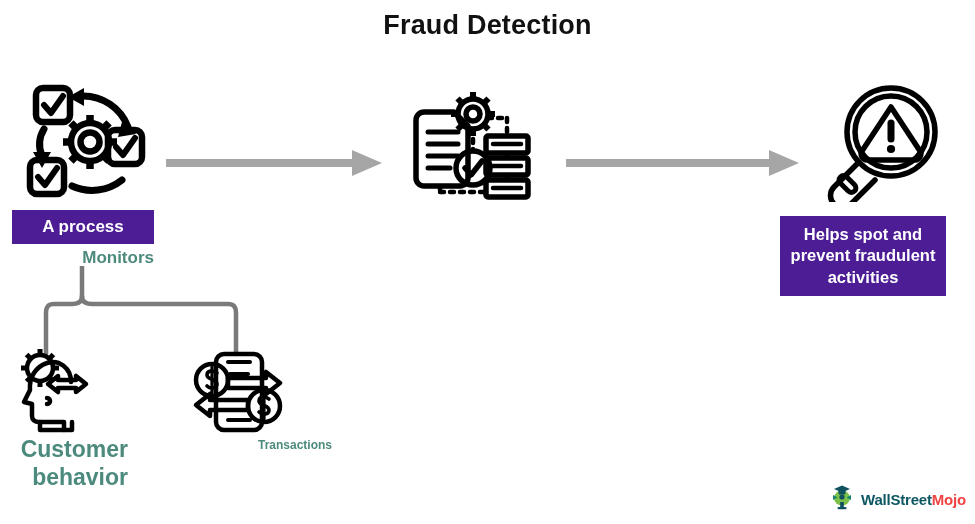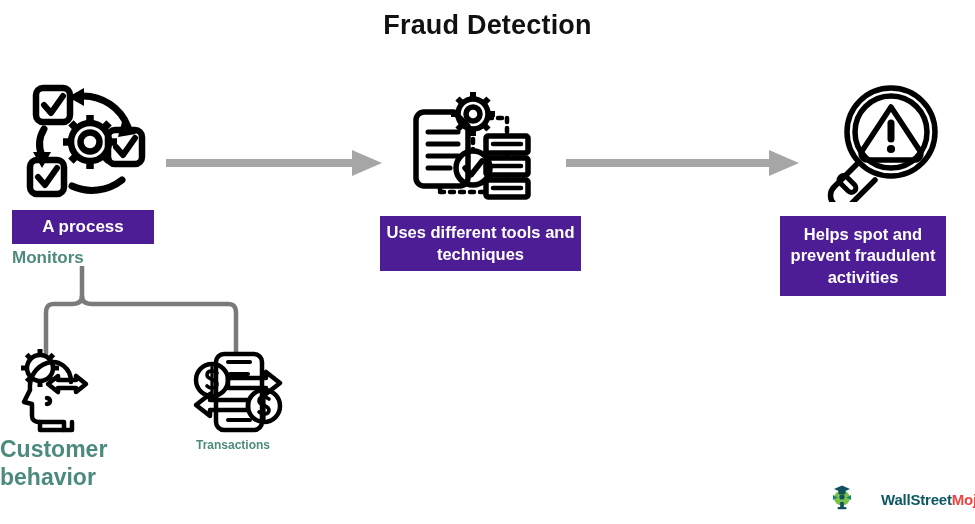--- a/index.html
+++ b/index.html
@@ -25,21 +25,21 @@
     font-weight:bold;text-align:center;
     display:flex;align-items:center;justify-content:center;
     line-height:1.28;
   }
   #box-process{left:12px;top:210px;width:142px;height:34px;font-size:17px;}
   #box-tools{left:380px;top:216px;width:201px;height:55px;font-size:16.5px;padding:0 6px;box-sizing:border-box;}
   #box-helps{left:780px;top:216px;width:166px;height:80px;font-size:16.5px;padding:0 8px;box-sizing:border-box;}
 
   
   .teal-label{
-    position:absolute;color:#4d8a7e;font-weight:bold;text-align:left;
+    position:absolute;color:#4d8a7e;font-weight:bold;text-align:right;
     line-height:1.22;
   }
   #label-monitors{left:12px;top:248px;width:142px;font-size:17px;}
   #label-customer{left:0px;top:435px;width:128px;font-size:23px;}
   #label-transactions{left:196px;top:438px;width:136px;font-size:12px;}
 
   
   .arrow svg{display:block;}
   #arrow-1{left:166px;top:150px;}
   #arrow-2{left:566px;top:150px;}
@@ -48,21 +48,21 @@
   #icon-process-cycle{left:22px;top:82px;}
   #icon-tools{left:402px;top:92px;}
   #icon-magnifier-alert{left:812px;top:82px;}
   #icon-customer-behavior{left:14px;top:346px;}
   #icon-transactions{left:192px;top:348px;}
   #connector-brace{left:30px;top:266px;}
 
   
   #logo{position:absolute;left:830px;top:484px;display:flex;align-items:center;gap:7px;}
   #logo-text{font-size:15px;font-weight:bold;letter-spacing:-.2px;white-space:nowrap;}
-  .logo-wall{color:#0d5763;margin-left:20px;}
+  .logo-wall{color:#0d5763;}
   .logo-mojo{color:#ef4444;margin-top:37px;}
 </style>
 </head>
 <body>
 
 <div class="canvas">
 
   <div id="page-title">Fraud Detection</div>
 
   <div class="abs" id="icon-process-cycle">
@@ -157,21 +157,20 @@
           <path d="M86,26 L105,26"></path>
           <path d="M105,61 L105,66"></path>
           <path d="M105,83 L105,88"></path>
           <path d="M38,100 L84,100"></path>
           <path d="M38,94 L38,100"></path>
         </g>
       </g>
     </svg>
   </div>
 
-  <div class="teal-box" id="box-tools">Uses different tools and techniques</div>
 
   <div class="abs arrow" id="arrow-2">
     <svg width="233" height="26" viewBox="0 0 233 26">
       <path d="M0,9 L203,9 L203,0 L233,13 L203,26 L203,17 L0,17 Z" fill="#a6a6a6"></path>
     </svg>
   </div>
 
   <div class="abs" id="icon-magnifier-alert">
     <svg width="134" height="120" viewBox="0 0 134 120">
       <g fill="none" stroke="#000000" stroke-width="5.5" stroke-linecap="round" stroke-linejoin="round">

